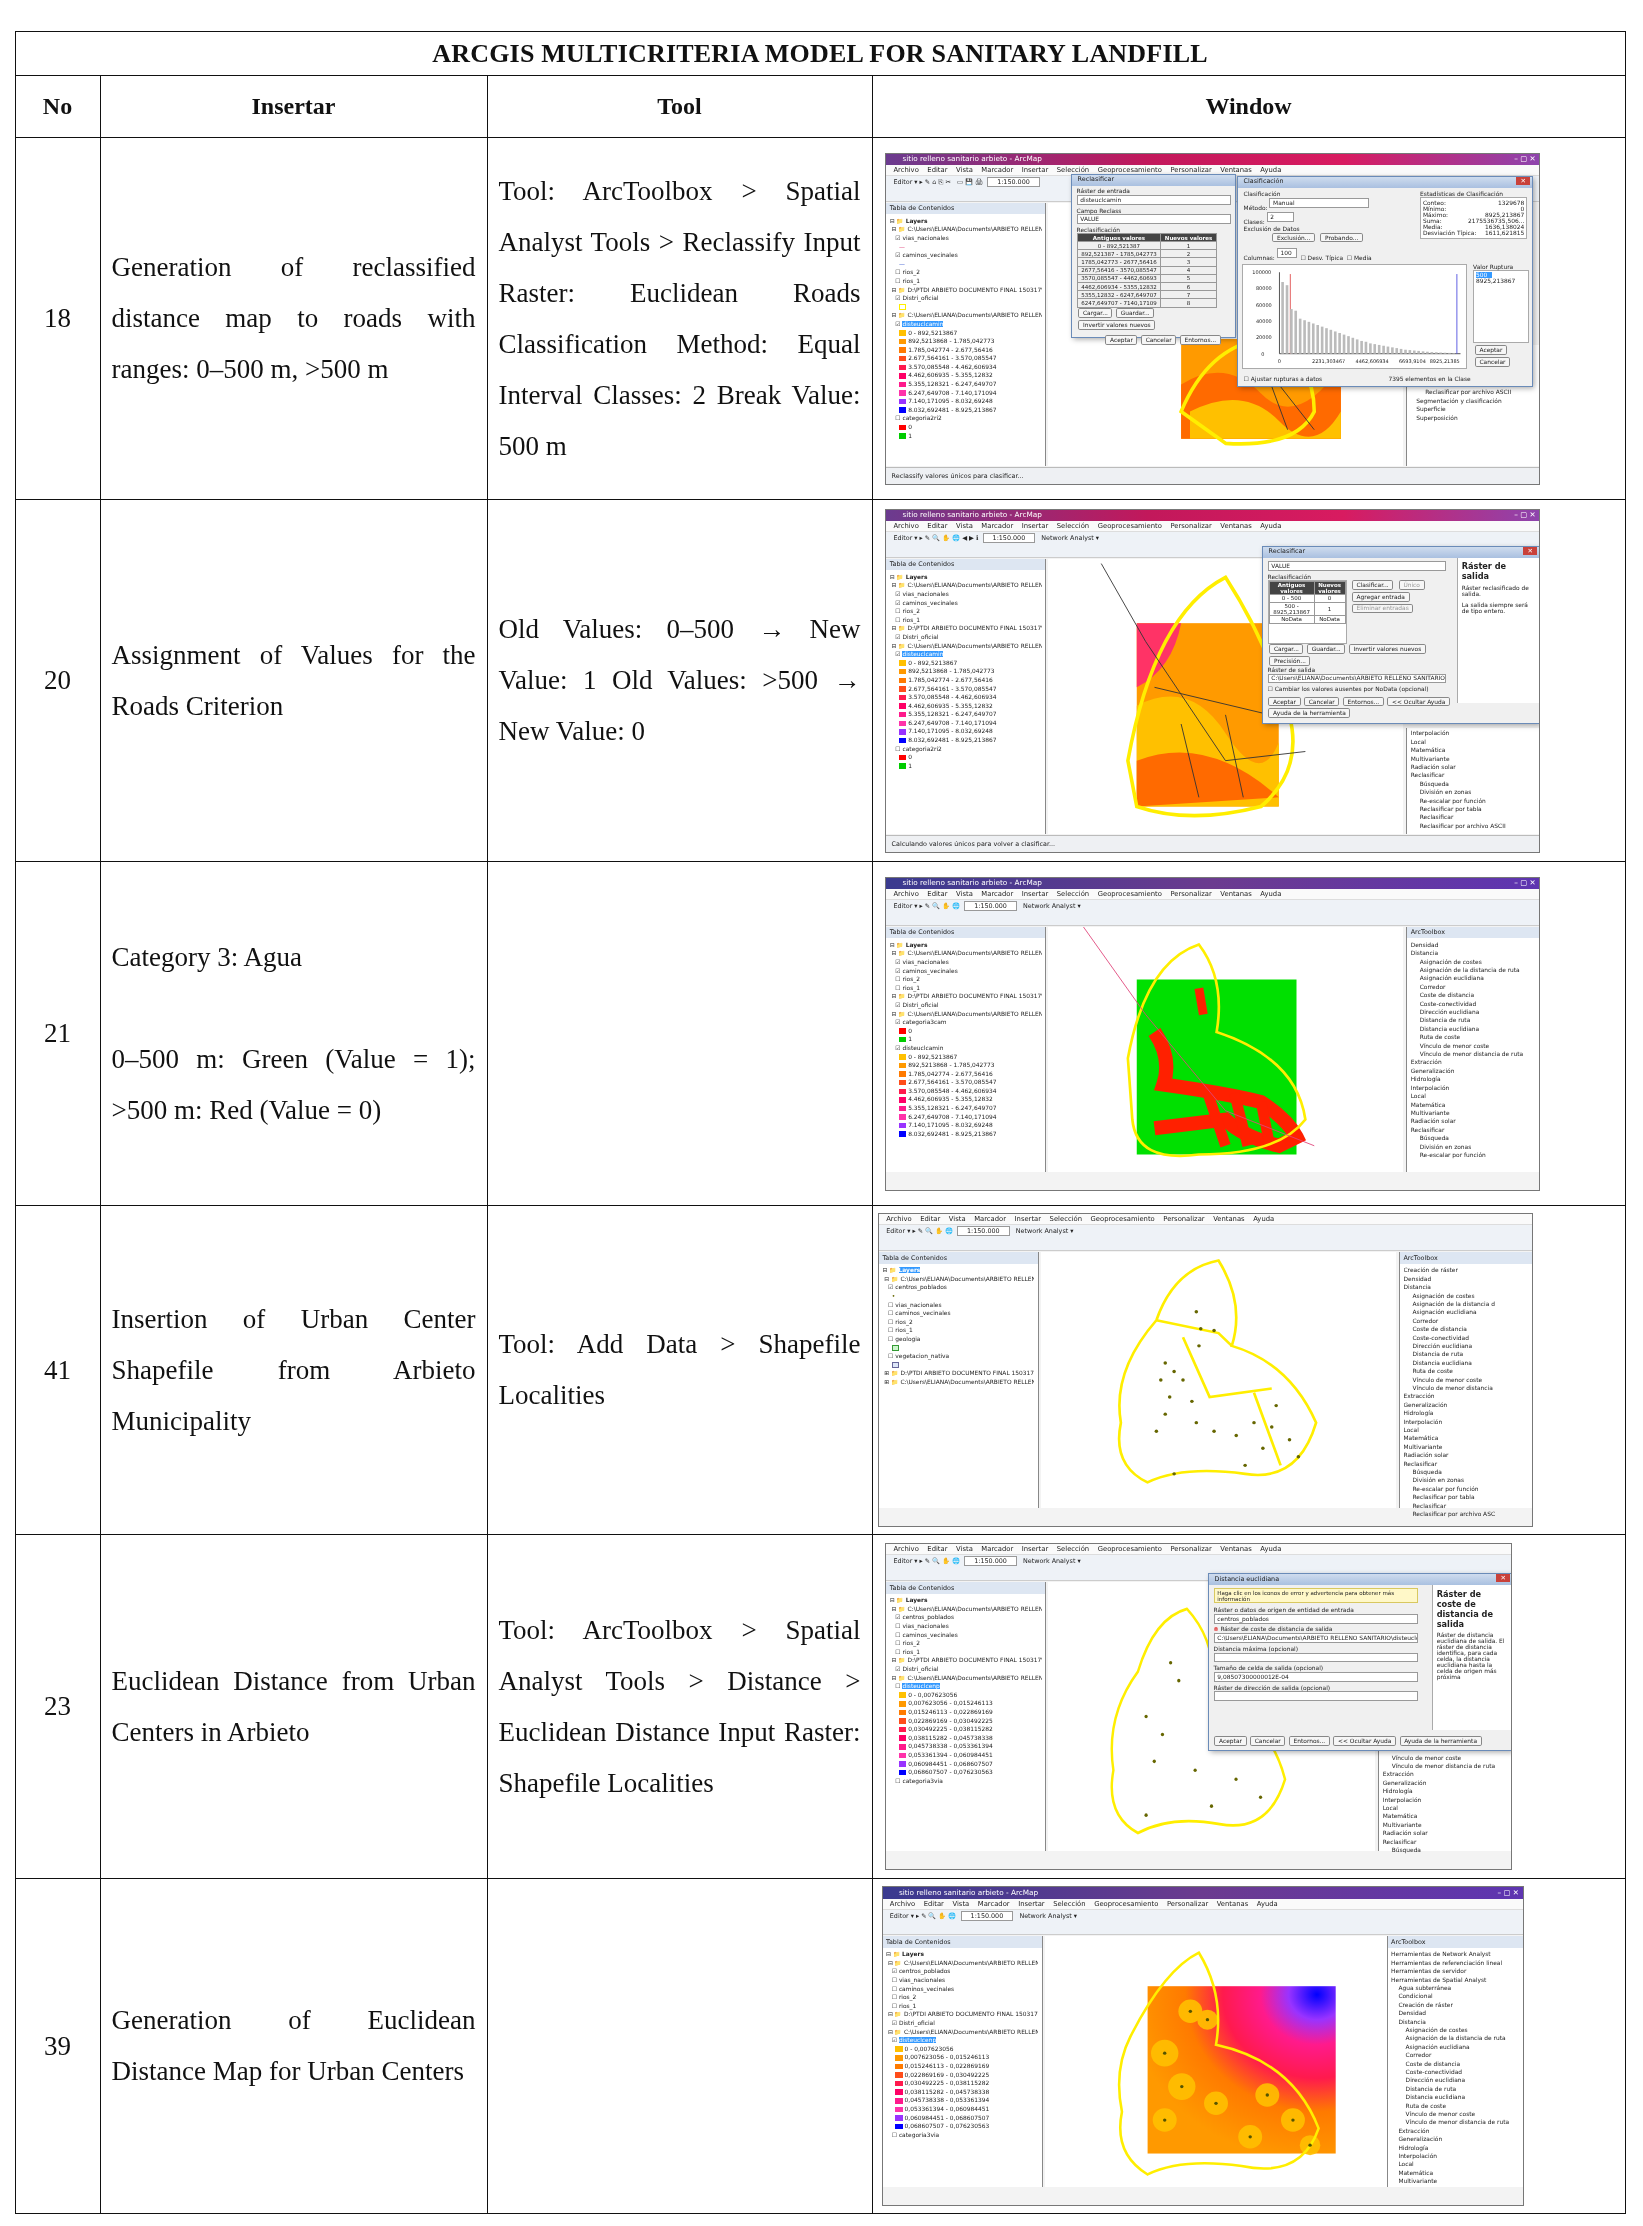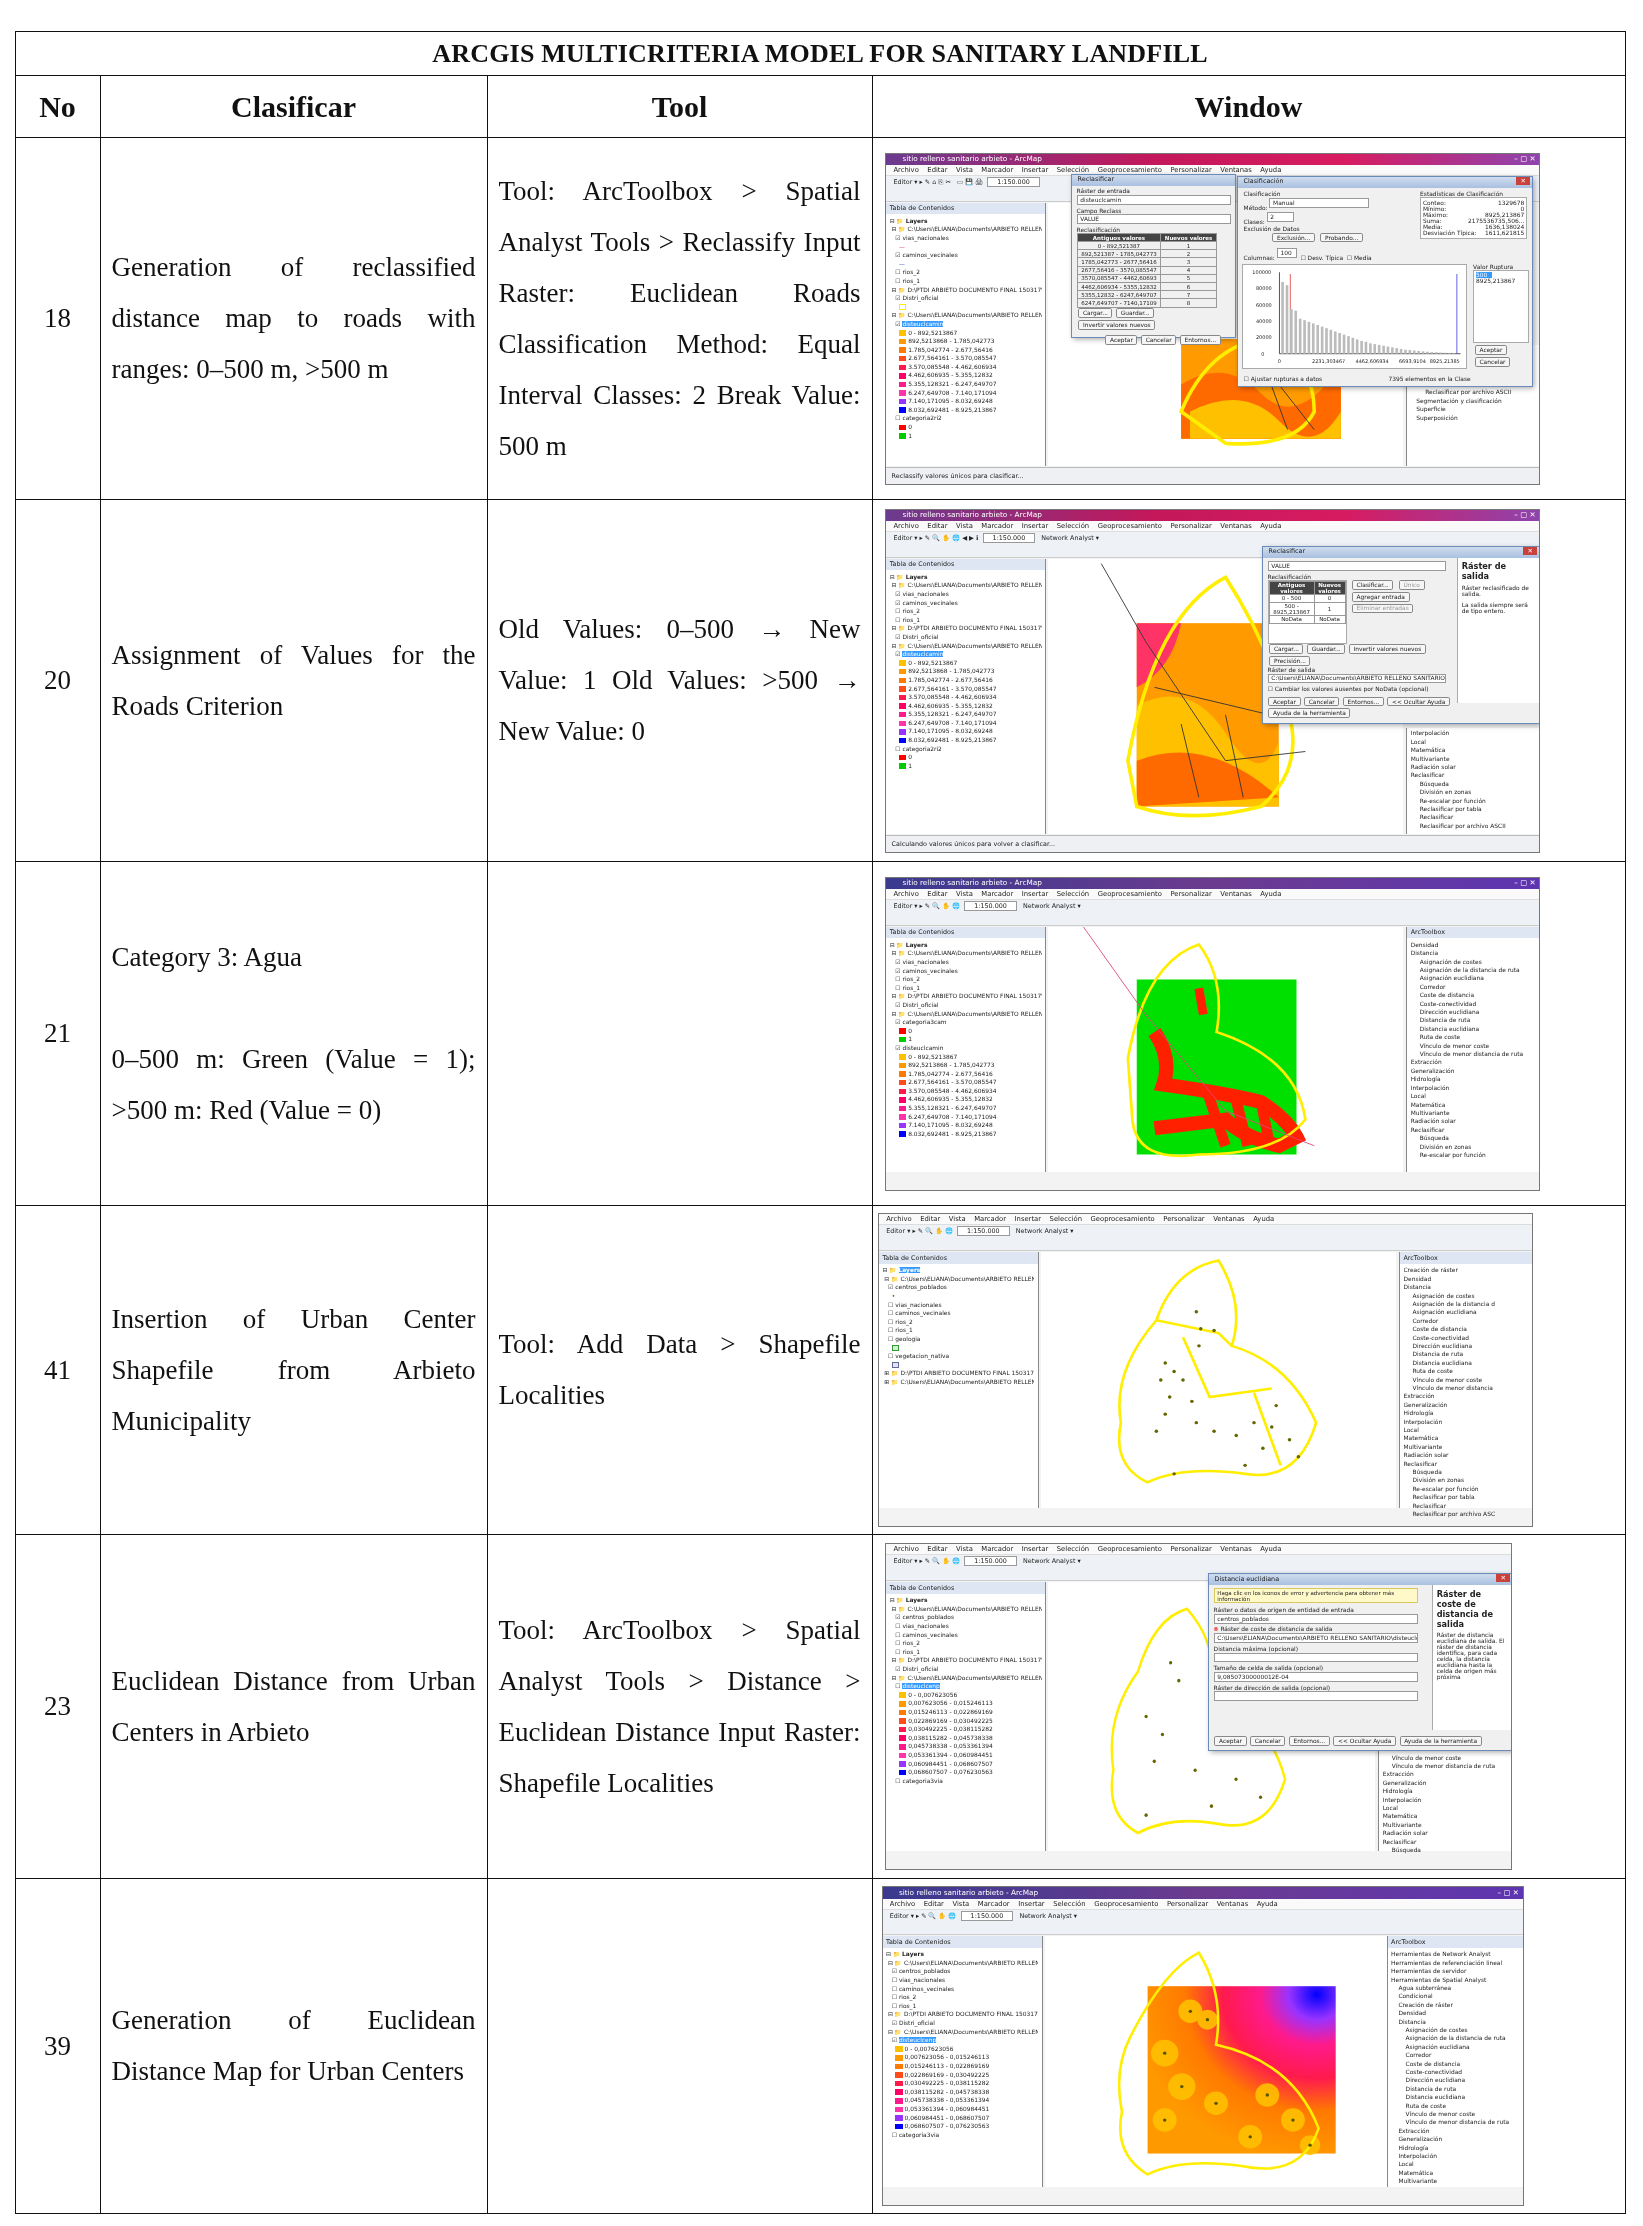--- a/index.html
+++ b/index.html
@@ -1,21 +1,21 @@
 <!DOCTYPE html>
 <html style="font-size:14.5px"><head>
 <meta charset="utf-8">
 <style>
   * { box-sizing: border-box; }
   html, body { margin: 0; padding: 0; background: #fff; }
   body { width: 1644px; height: 2227px; position: relative; font-family: "Liberation Serif", "DejaVu Serif", serif; color: #111; }
   table.main { position: absolute; left: 14.5px; top: 31px; width: 1611px; border-collapse: collapse; table-layout: fixed; }
   table.main td, table.main th { border: 1.8px solid #111; padding: 0; vertical-align: middle; }
   .title-cell { height: 44px; text-align: center; font-weight: bold; font-size: 26px; letter-spacing: 0.2px; }
-  .hdr th { height: 62px; font-size: 30px; font-weight: bold; text-align: center; }
+  .hdr th { height: 62px; font-size: 24px; font-weight: bold; text-align: center; }
   .no { text-align: center; font-size: 27px; }
   .txt { font-size: 27px; line-height: 51px; padding: 0 11px !important; text-align: justify; }
   .txt p { margin: 0; }
   .gap { height: 51px; }
   .win { padding: 3.6px 9px !important; }
   
   .am { position: relative; width: 100%; height: 100%; background: #f3f3f3; border: 0.9px solid #777; overflow: hidden; font-family: "DejaVu Sans", sans-serif; font-size: 6.4px; color: #222; }
   .am .tbar { height: 11.8px; background: linear-gradient(90deg,#6b3b8f,#c2185b 40%,#d81b60 70%,#8e44ad); color: #fff; padding: 0.9px 16.4px; font-size: 7.3px; position: relative; }
   .am .tbar.purple { background: linear-gradient(90deg,#3a3a8f,#6b3b8f 50%,#5e35b1); }
   .am .tbar .ctl { position: absolute; right: 3.6px; top: 0.9px; font-size: 7.3px; }
@@ -50,21 +50,21 @@
       <col style="width:387px">
       <col style="width:385px">
       <col style="width:753px">
   </colgroup>
   <tbody>
       <tr>
     <td colspan="4" class="title-cell">ARCGIS MULTICRITERIA MODEL FOR SANITARY LANDFILL</td>
   </tr>
   <tr class="hdr">
     <th>No</th>
-    <th>Clasificar</th>
+    <th>Insertar</th>
     <th>Tool</th>
     <th>Window</th>
   </tr>
 
   <tr style="height:362px">
     <td class="no">18</td>
     <td class="txt">Generation of reclassified distance map to roads with ranges: 0–500 m, &gt;500 m</td>
     <td class="txt">Tool: ArcToolbox &gt; Spatial Analyst Tools &gt; Reclassify Input Raster: Euclidean Roads Classification Method: Equal Interval Classes: 2 Break Value: 500 m</td>
     <td class="win">
       <div class="am" style="height:332px;width:655px;margin-left:3.6px">

